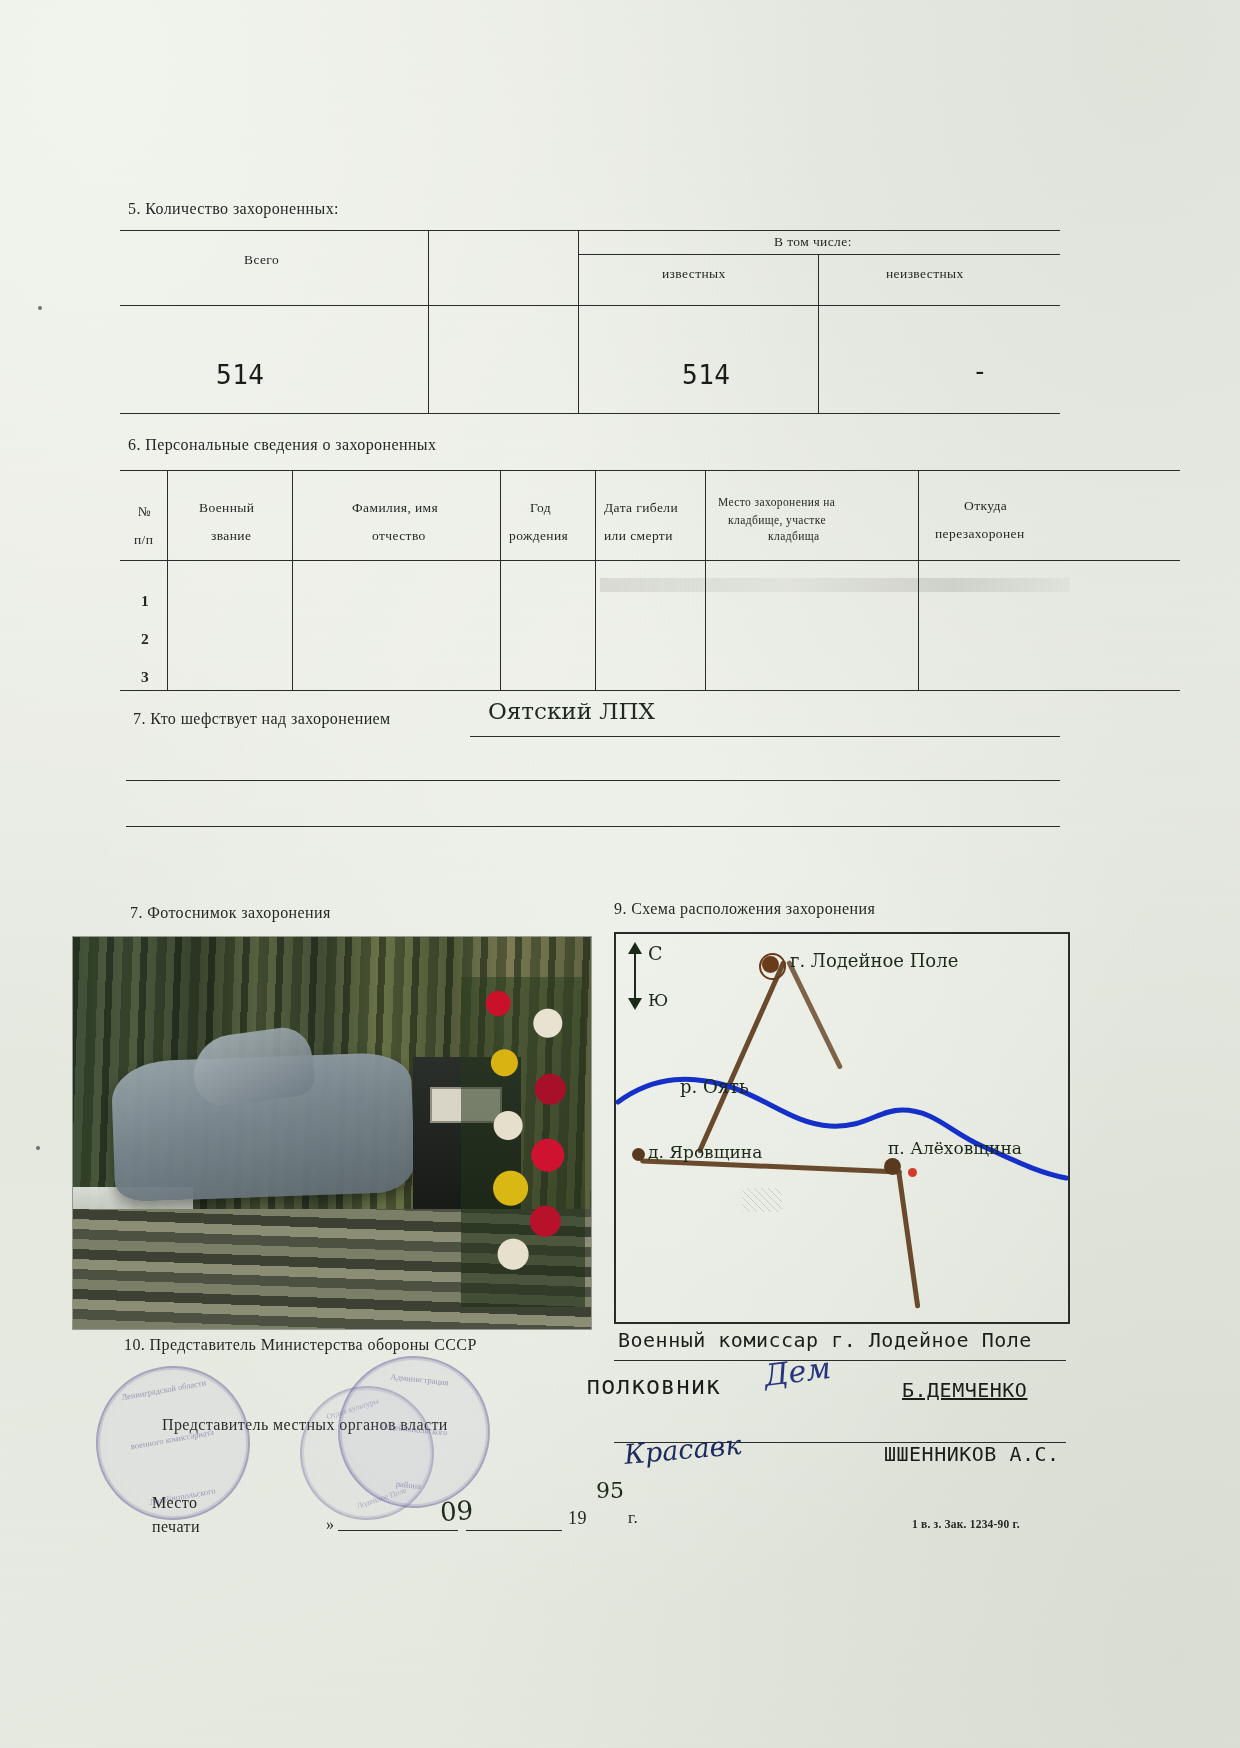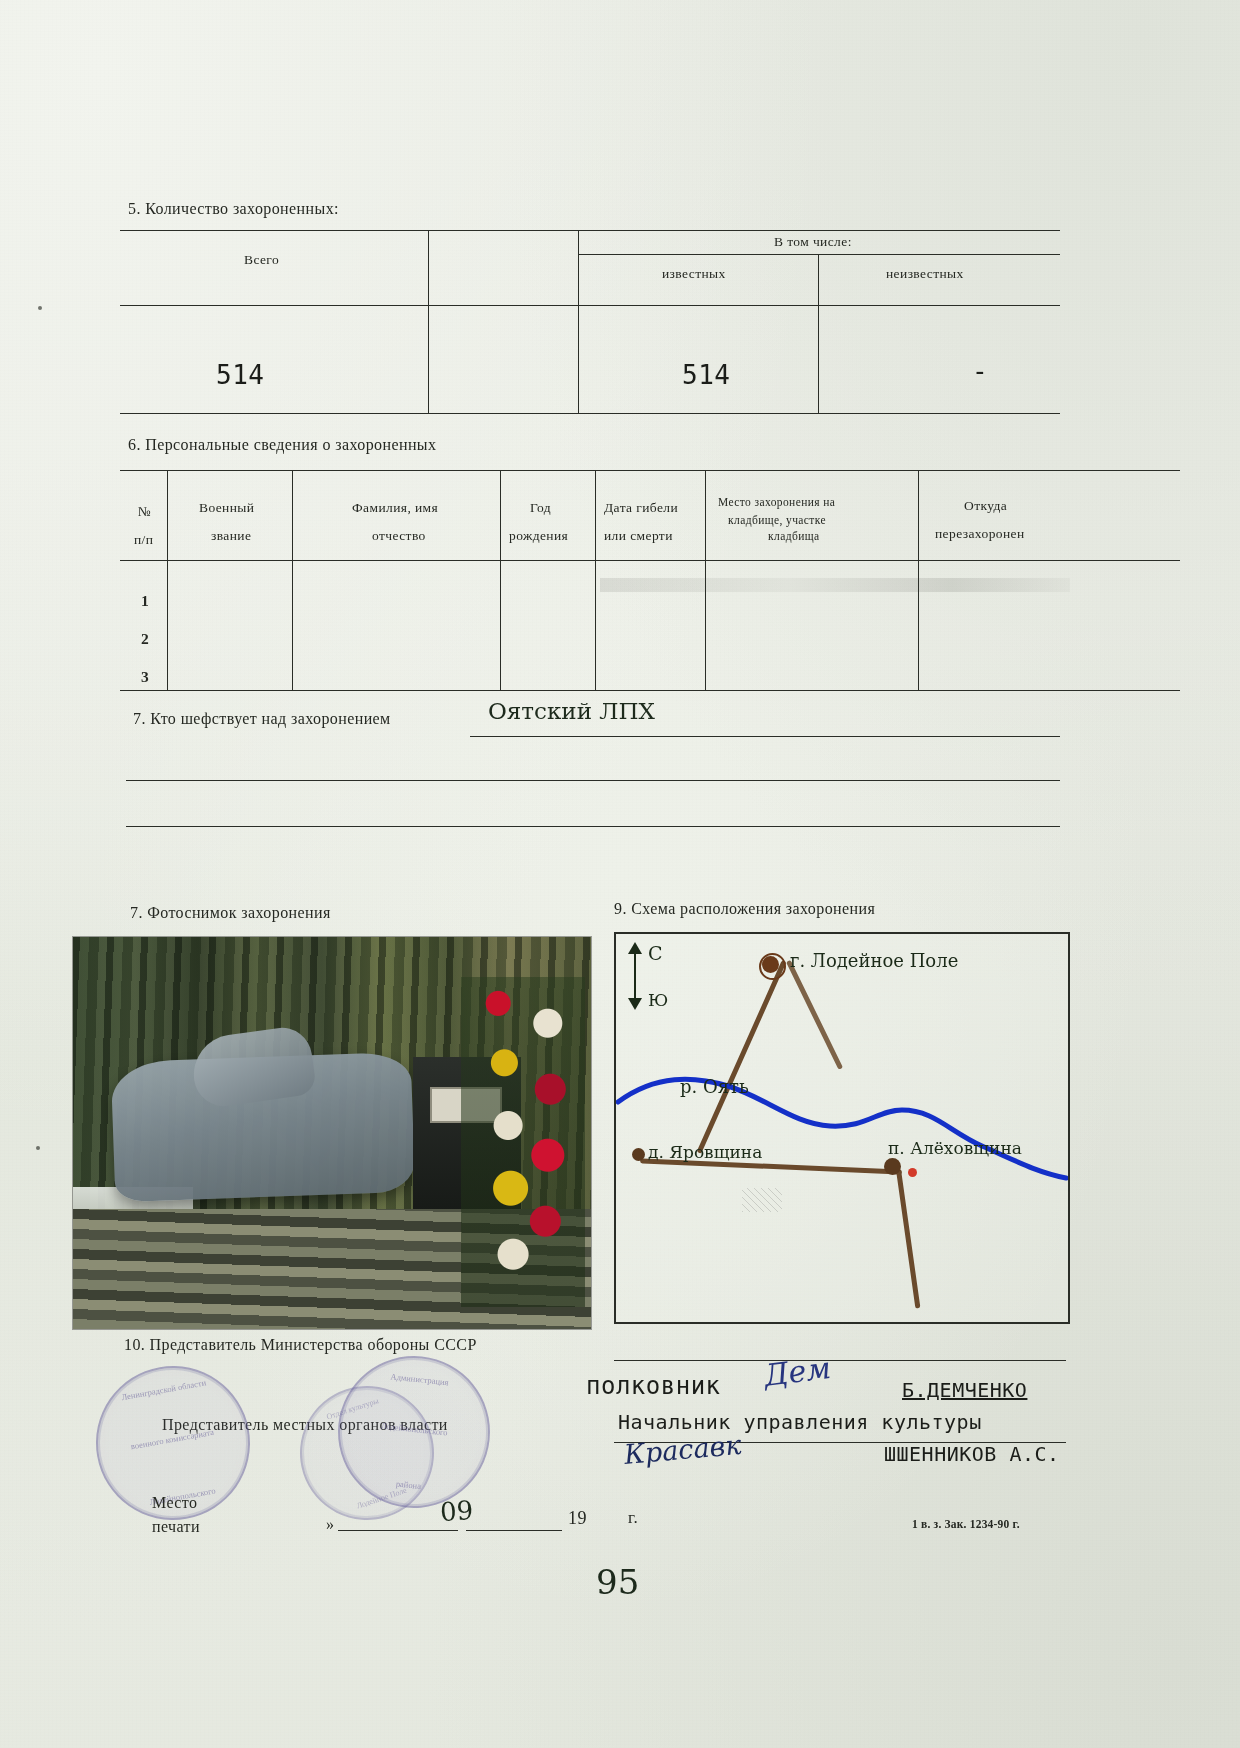--- a/index.html
+++ b/index.html
@@ -307,27 +307,27 @@
     <div class="maplabel" style="left:32px; top:208px; font-size:17px;">д. Яровщина</div>
     <div class="maplabel" style="left:272px; top:204px; font-size:17px;">п. Алёховщина</div>
 
     <div style="position:absolute; left:126px; top:254px; width:40px; height:24px;
                 background:repeating-linear-gradient(45deg, rgba(60,60,60,.18) 0 1px, transparent 1px 5px);"></div>
   </div>
 
   <div class="lbl" style="left:124px; top:1298px; font-size:16px;">10. Представитель Министерства обороны СССР</div>
   <div class="lbl" style="left:162px; top:1378px; font-size:16px;">Представитель местных органов власти</div>
 
+  <div class="typed" style="left:618px; top:1290px; font-size:20px;">Военный комиссар г. Лодейное Поле</div>
   <div class="line hline" style="left:614px; top:1322px; width:452px; height:1.2px;"></div>
 
   <div class="typed" style="left:586px; top:1334px; font-size:24px;">полковник</div>
   <div class="typed" style="left:902px; top:1340px; font-size:20px;text-decoration:underline;">Б.ДЕМЧЕНКО</div>
   <div class="sig" style="left:764px; top:1316px; font-size:30px; transform:rotate(-7deg);">Дем</div>
 
-  <div class="typed" style="left:618px; top:1372px; font-size:20px;">Начальник управления культуры</div>
   <div class="line hline" style="left:614px; top:1404px; width:452px; height:1.2px;"></div>
 
   <div class="sig dark" style="left:624px; top:1396px; font-size:27px; transform:rotate(-5deg);">Красавк</div>
   <div class="typed" style="left:884px; top:1404px; font-size:20px;">ШШЕННИКОВ А.С.</div>
 
   <div class="stamp" style="left:96px; top:1328px; width:150px; height:150px; transform:rotate(-10deg);">
     <span style="top:16px; font-size:8.5px;">Ленинградской области</span>
     <span style="top:66px; font-size:8.5px;">военного комиссариата</span>
     <span style="top:124px; font-size:8.5px;">Лодейнопольского</span>
   </div>
@@ -342,18 +342,18 @@
   </div>
 
   <div class="lbl" style="left:152px; top:1456px; font-size:16px;">Место</div>
   <div class="lbl" style="left:152px; top:1480px; font-size:16px;">печати</div>
 
   <div class="lbl" style="left:326px; top:1478px; font-size:16px;">»</div>
   <div class="line hline" style="left:338px; top:1492px; width:120px; height:1.2px;"></div>
   <div class="hand" style="left:440px; top:1458px; font-size:26px; transform:rotate(-4deg);">09</div>
   <div class="line hline" style="left:466px; top:1492px; width:96px; height:1.2px;"></div>
   <div class="lbl" style="left:568px; top:1470px; font-size:18px;">19</div>
-  <div class="hand" style="left:596px; top:1524px; font-size:34px;">95</div>
+  <div class="hand" style="left:596px; top:1440px; font-size:22px;">95</div>
   <div class="lbl" style="left:628px; top:1470px; font-size:17px;">г.</div>
 
   <div class="lbl tiny" style="left:912px; top:1480px; font-weight:700; letter-spacing:.2px;">1 в. з. Зак. 1234-90 г.</div>
 
 </div>
 
 </body></html>

